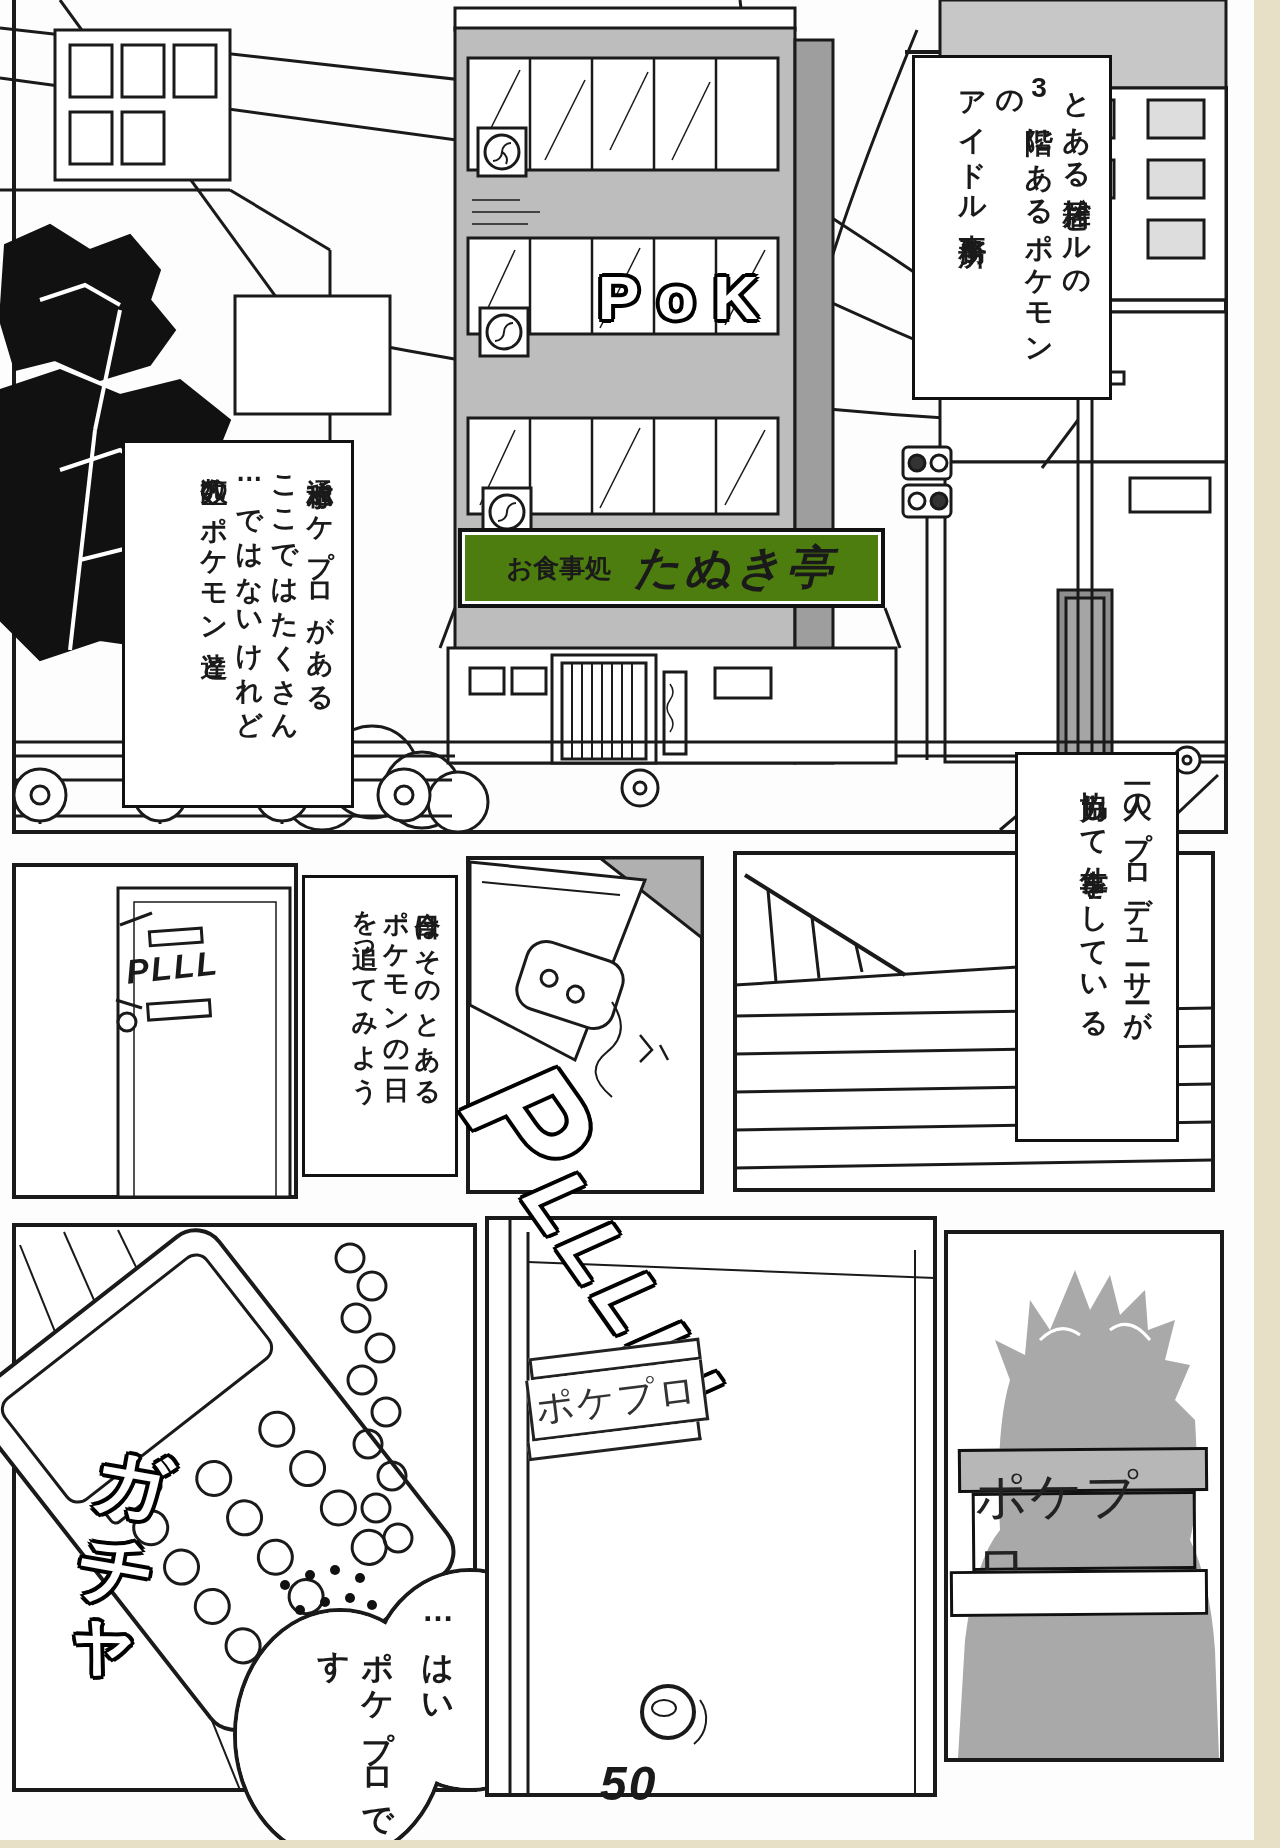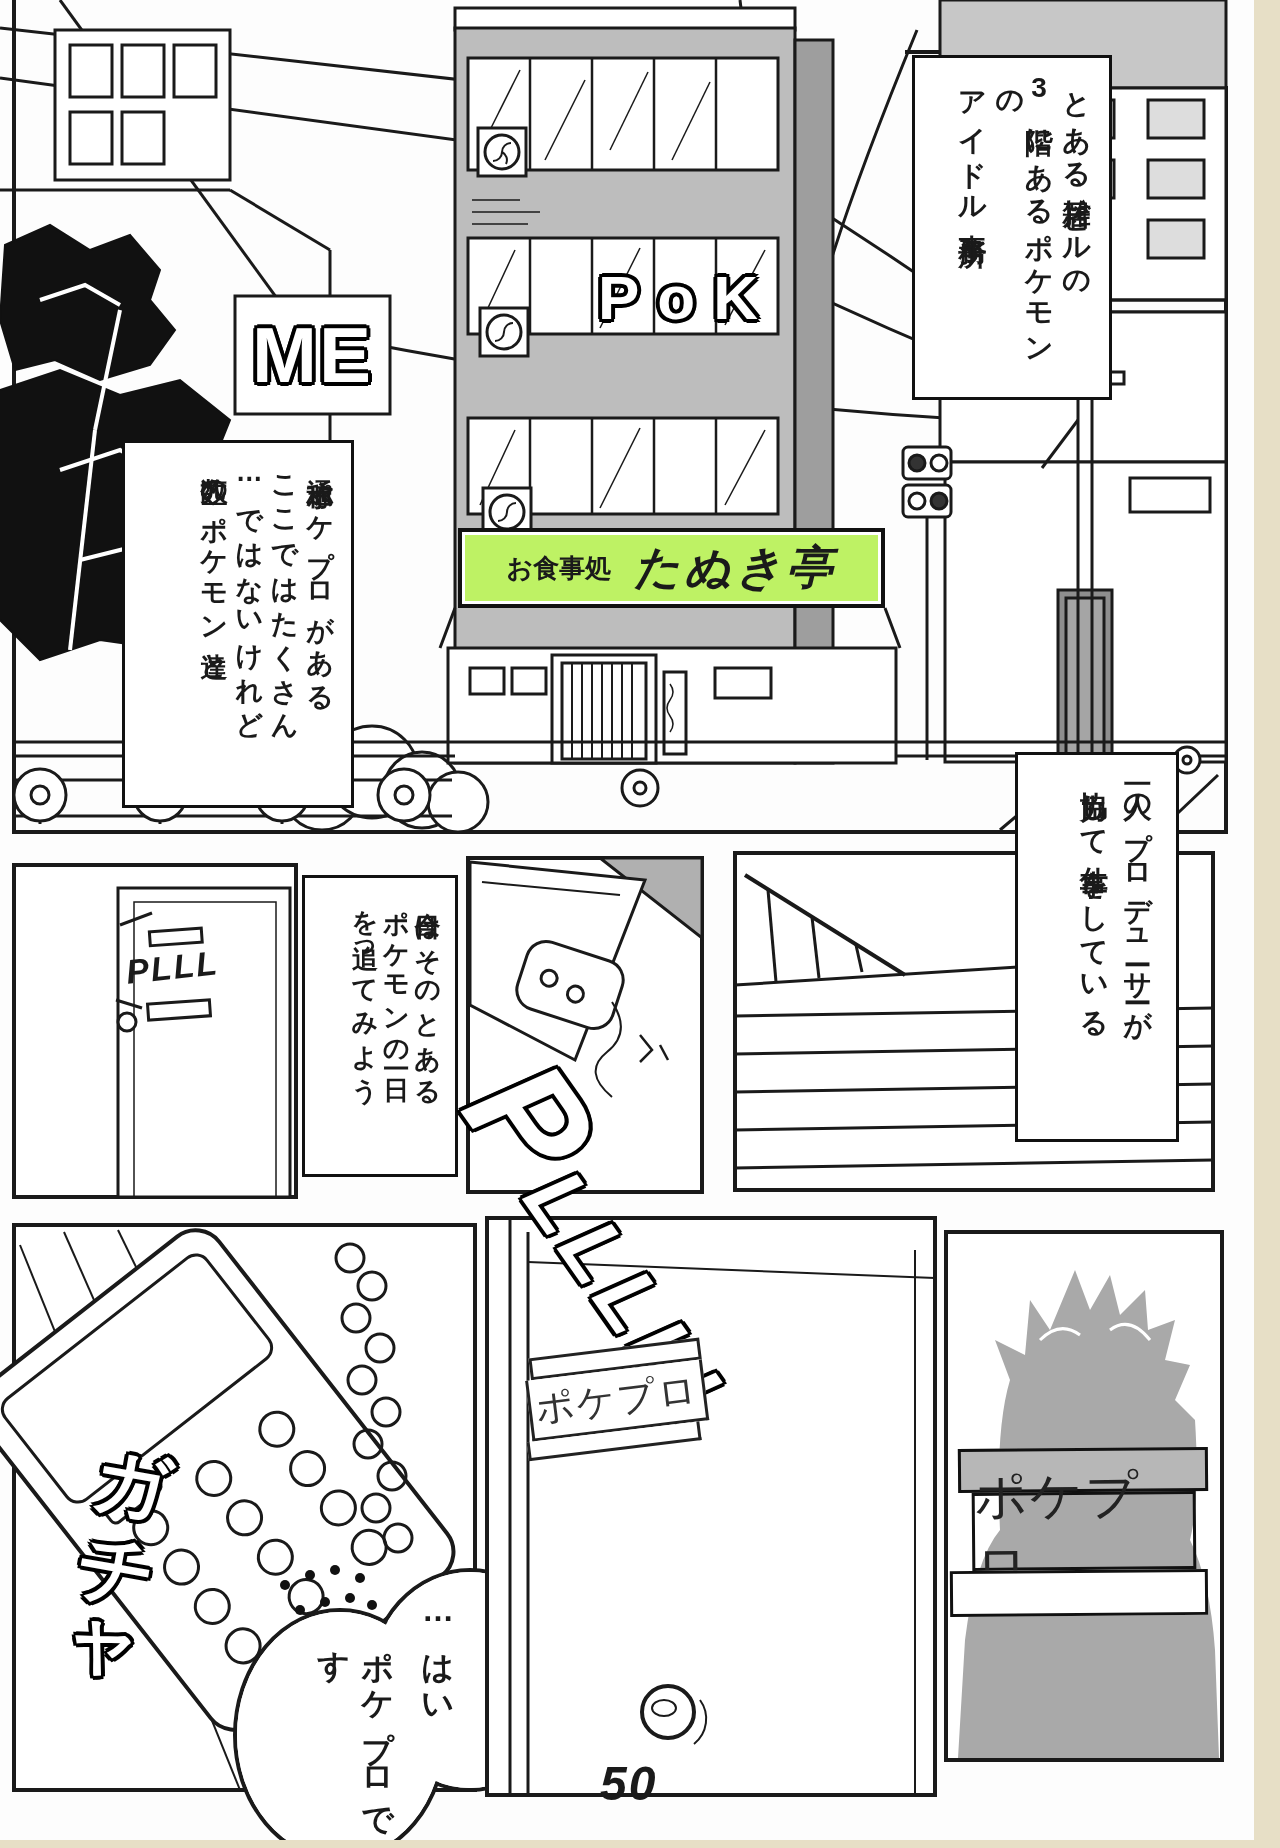--- a/index.html
+++ b/index.html
@@ -16,21 +16,21 @@
   .cap-intro>div{margin:0 8px;}
   .cap-pokepro{left:122px;top:440px;width:232px;height:368px;font-size:27px;}
   .cap-pokepro>div{margin:0 7px;}
   .cap-today{left:302px;top:875px;width:156px;height:302px;font-size:26px;}
   .cap-today>div{margin:0 4px;}
   .cap-producer{left:1015px;top:752px;width:164px;height:390px;font-size:28px;}
   .cap-producer>div{margin:0 14px;}
   .vtext{writing-mode:vertical-rl;text-orientation:upright;font-weight:bold;}
   .outline-text{color:#fff;text-shadow:-3px -3px 0 #000,3px -3px 0 #000,-3px 3px 0 #000,3px 3px 0 #000,
                -4px 0 0 #000,4px 0 0 #000,0 -4px 0 #000,0 4px 0 #000;}
-  .sign-restaurant{position:absolute;left:458px;top:528px;width:427px;height:80px;background:#bef264;
+  .sign-restaurant{position:absolute;left:458px;top:528px;width:427px;height:80px;background:#4d7c0f;
            border:4px solid #111;box-shadow:inset 0 0 0 3px #fff;box-sizing:border-box;
            display:flex;align-items:center;justify-content:center;gap:22px;}
   .sign-restaurant .prefix{font-size:26px;font-weight:bold;}
   .sign-restaurant .name{font-size:46px;font-weight:bold;letter-spacing:4px;font-style:italic;}
   .pok-letters{position:absolute;left:598px;top:262px;font-size:62px;font-weight:bold;letter-spacing:18px;}
   .me-letters{position:absolute;left:252px;top:310px;font-size:78px;font-weight:bold;letter-spacing:2px;}
   .sfx-plll{position:absolute;left:126px;top:948px;font-size:34px;font-weight:bold;font-style:italic;
             transform:rotate(-6deg);letter-spacing:2px;}
   .sfx-ring{position:absolute;left:572px;top:1030px;transform:rotate(55deg);transform-origin:0 0;
             font-size:86px;font-weight:bold;font-style:italic;letter-spacing:8px;white-space:nowrap;}
@@ -384,21 +384,20 @@
     <div>…ではないけれど</div>
     <div>数匹のポケモン達と</div>
   </div>
 
   <div class="sign-restaurant">
     <span class="prefix">お食事処</span>
     <span class="name">たぬき亭</span>
   </div>
 
   <div class="pok-letters outline-text">PoK</div>
-  <div class="me-letters outline-text">ME</div>
 
   <div class="sfx-plll">PLLL</div>
 
   <div class="caption cap-today">
     <div>今日はそのとある</div>
     <div>ポケモンの一日</div>
     <div>を追ってみよう</div>
   </div>
 
   <div class="caption cap-producer">

